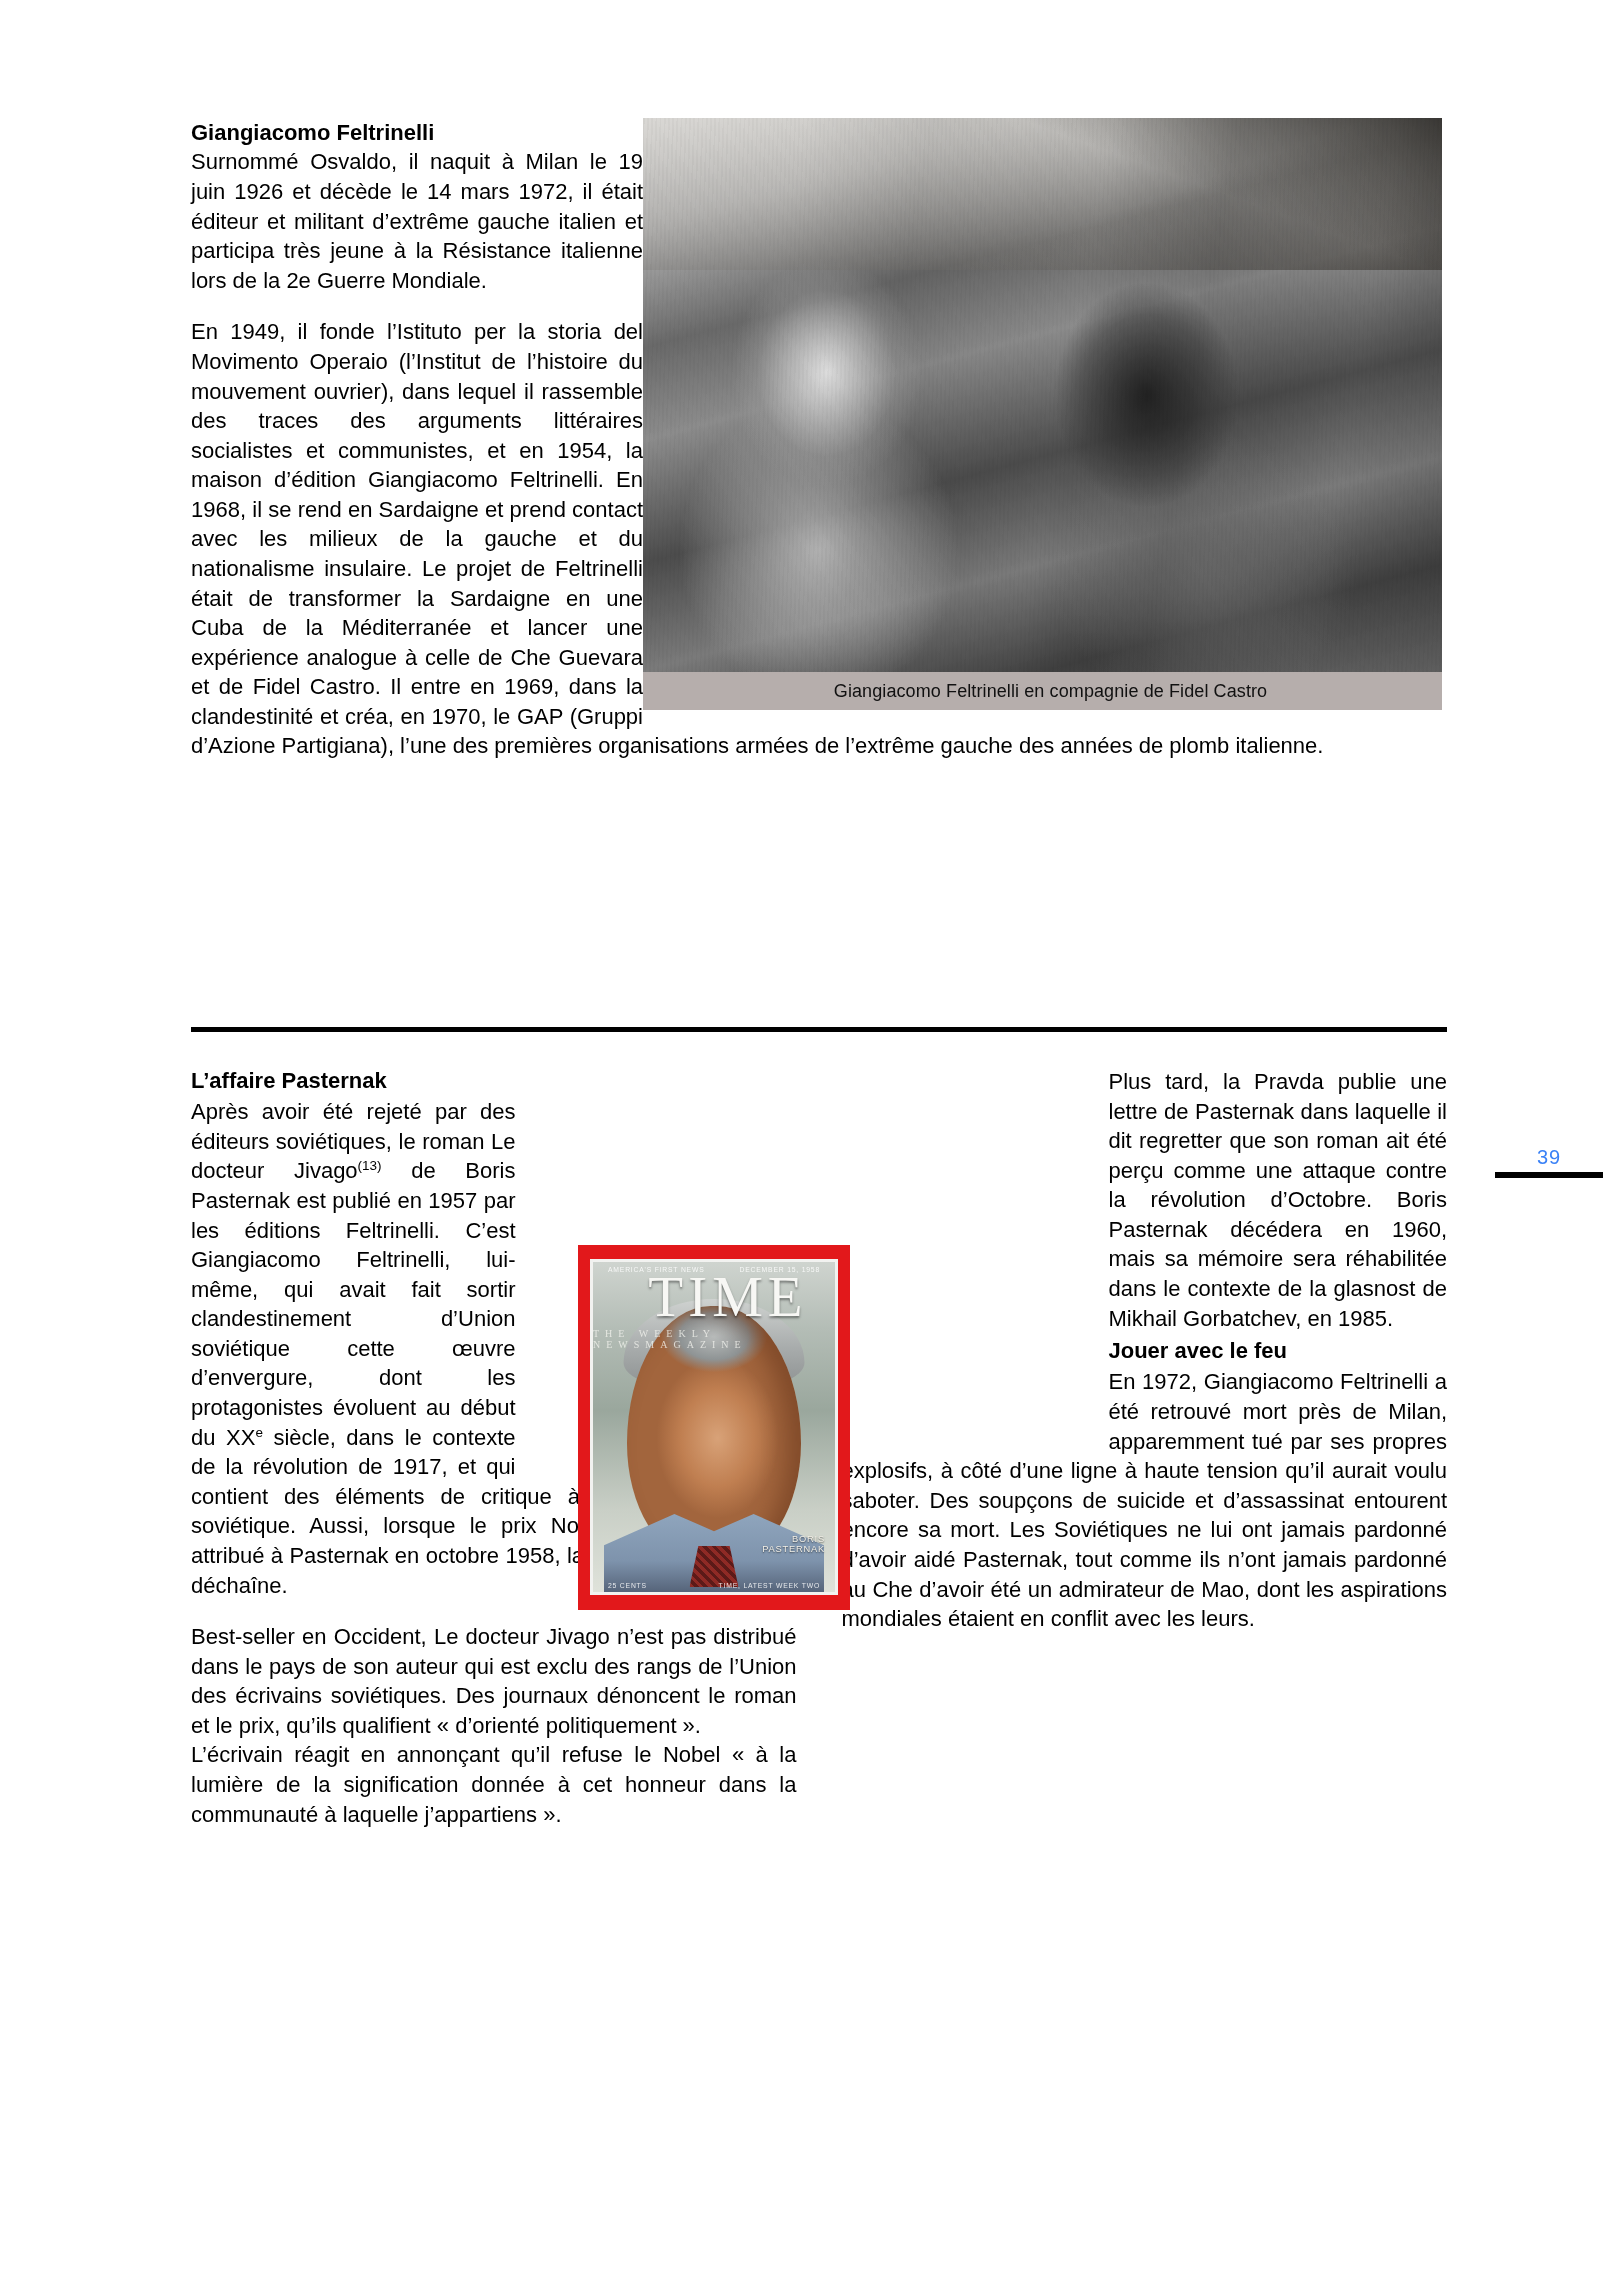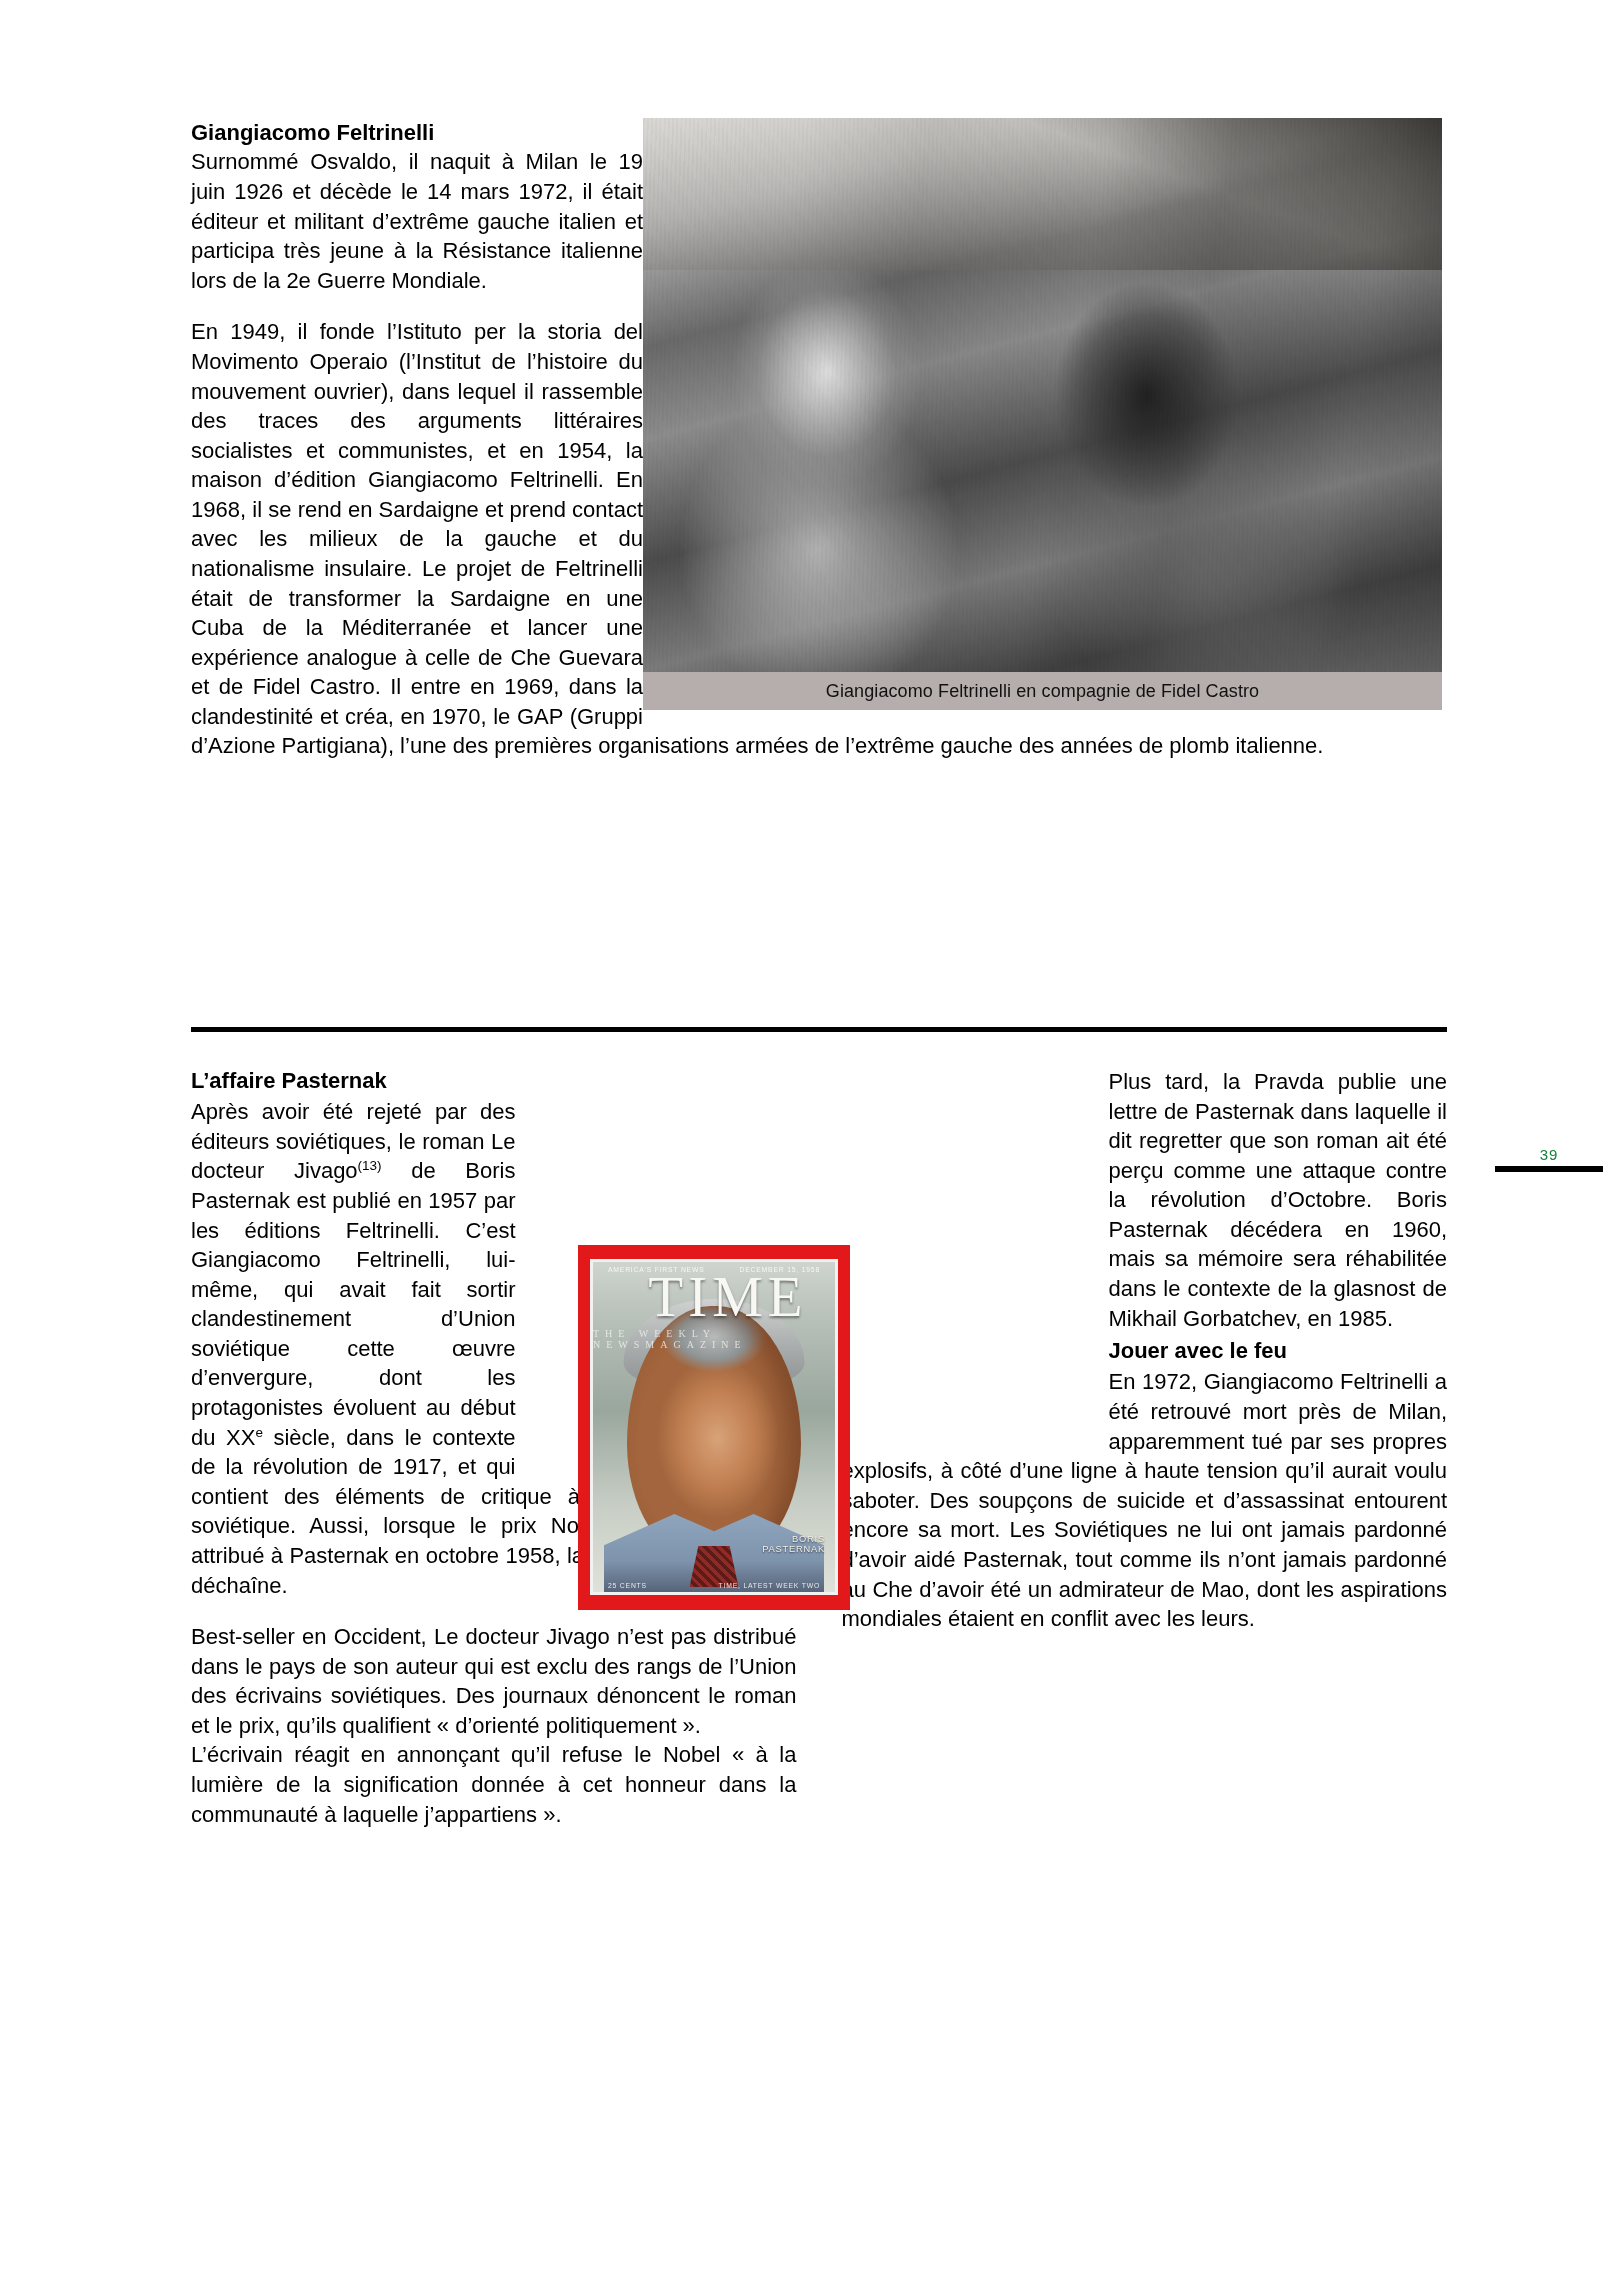--- a/index.html
+++ b/index.html
@@ -75,20 +75,21 @@
     bottom: 0;
     width: 100%;
     height: 38px;
     background: #b6aeac;
     display: flex;
     align-items: center;
     justify-content: center;
     font-size: 18px;
     color: #111111;
     letter-spacing: 0.1px;
+    padding-left: 8px;
   }
 
   .headline {
     font-weight: bold;
     font-size: 22px;
     line-height: 1.34;
     margin: 0 0 0 0;
   }
   p.body-par {
     font-size: 22px;
@@ -112,23 +113,23 @@
 
   
   .page-number-box {
     position: absolute;
     right: 20px;
     top: 1146px;
     width: 108px;
     text-align: center;
   }
   .page-number {
-    font-size: 15px;
+    font-size: 20px;
     letter-spacing: 0.8px;
-    color: #15803d;
+    color: #3b82f6;
   }
   .page-number-rule {
     margin-top: 3.4px;
     width: 108px;
     height: 6px;
     background: #000;
   }
 
   
   .pasternak {

